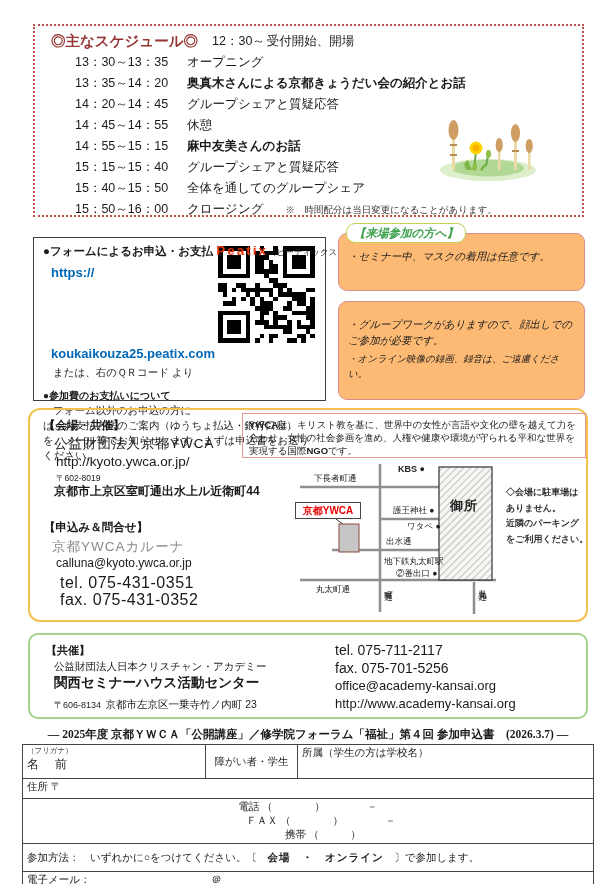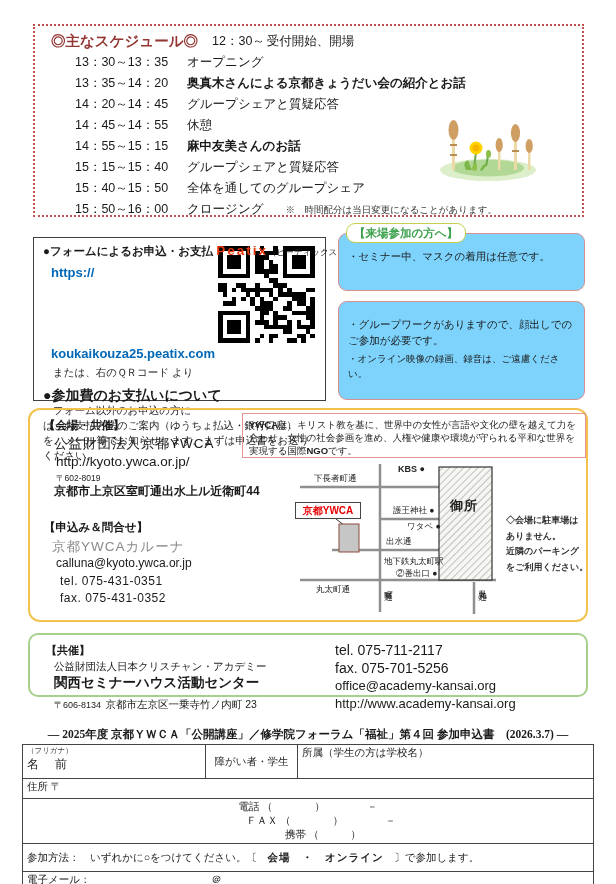--- a/index.html
+++ b/index.html
@@ -26,26 +26,26 @@
   .payment-box {
     position:absolute; left:33px; top:237px; width:293px; height:164px;
     border:1.5px solid #3f3f3f; padding:5px 8px 0 9px; font-size:10.5px; line-height:15px;
   }
   .qr-wrap { float:right; width:97px; height:97px; margin:3px 2px 2px 6px; }
   .pay-head { font-size:11.5px; font-weight:bold; white-space:nowrap; }
   .brand-red { color:#e8380d; font-size:13.5px; letter-spacing:2px; font-family:"Liberation Sans",sans-serif; }
   .brand-read { font-weight:normal; font-size:8.5px; color:#222; }
   .pay-url { color:#0068b7; font-weight:bold; font-size:13px; line-height:18px; margin:4px 0 2px 8px; cursor:pointer; }
   .pay-qrnote { margin:2px 0 8px 10px; font-size:10.5px; }
-  .fee-head { font-size:14px; font-weight:bold; }
+  .fee-head { font-size:10px; font-weight:bold; }
   .fee-l1 { margin-left:10px; }
   
   .tip-box {
     position:absolute; left:338px; width:247px;
-    border:1.5px solid #d98f8f; border-radius:9px; background:#7dd3fc;
+    border:1.5px solid #d98f8f; border-radius:9px; background:#fdba74;font-style:italic;
   }
   .tip-box.visitor { top:233px; height:58px; }
   .tip-box.zoom { top:301px; height:99px; }
   .tip-label {
     position:absolute; top:-11px; left:7px; background:#fff;
     border:1.5px solid #c3cf4e; border-radius:9px; padding:0 7px;
     color:#3da14d; font-weight:bold; font-size:11.5px; line-height:18px; white-space:nowrap;
   }
   .tip-text { padding:14px 8px 0 9px; font-size:10.5px; line-height:16px; }
   .tip-text2 { padding:3px 6px 0 9px; font-size:9.5px; line-height:15px; }
@@ -55,43 +55,43 @@
     border:2.5px solid #f2c24d; border-radius:12px;
   }
   .v-abs { position:absolute; white-space:nowrap; }
   .v-heading { font-weight:bold; font-size:11.5px; }
   .v-org { font-size:13.5px; letter-spacing:1px; }
   .v-url { font-size:13.5px; cursor:pointer; }
   .v-postal { font-size:8.5px; }
   .v-addr { font-weight:bold; font-size:12px; }
   .v-gray { color:#8a8a8a; font-size:13.5px; letter-spacing:1px; }
   .v-mail { font-size:12px; cursor:pointer; }
-  .v-tel { font-size:12px; letter-spacing:.5px; }
+  .v-tel { font-size:16px; letter-spacing:.5px; }
   .desc-box {
     position:absolute; left:212px; top:3px; width:344px; height:45px;
     border:1px solid #e59593; padding:4px 6px; font-size:9.5px; line-height:13px;
     white-space:normal;
   }
   .desc-box b { font-weight:bold; }
   
   .map { position:absolute; left:262px; top:52px; width:230px; height:156px; }
   .map svg { position:absolute; left:0; top:0; }
   .m-lbl { position:absolute; font-size:8.5px; color:#222; white-space:nowrap; }
   .m-lbl.bold { font-weight:bold; font-size:9px; }
   .m-vert { writing-mode:vertical-rl; letter-spacing:1px; }
   .gosho-lbl { font-size:13px; font-weight:bold; letter-spacing:1px; color:#222; }
   .ywca-tag {
     position:absolute; left:3px; top:40px; width:66px; height:17px;
     border:1px solid #444; background:#fff; color:#e60000; font-weight:bold;
     font-size:10px; text-align:center; line-height:15px;
   }
-  .parking { position:absolute; left:476px; top:103px; width:86px; font-size:9px; font-weight:bold; line-height:15.5px; color:#333; white-space:nowrap; }
+  .parking { position:absolute; left:476px; top:75px; width:86px; font-size:9px; font-weight:bold; line-height:15.5px; color:#333; white-space:nowrap; }
   
   .cohost-box {
-    position:absolute; left:28px; top:633px; width:560px; height:64px;
+    position:absolute; left:28px; top:633px; width:560px; height:86px;
     border:2.5px solid #a7d08c; border-radius:10px;
   }
   .c-heading { font-weight:bold; font-size:11px; }
   .c-org1 { font-size:10.5px; }
   .c-org2 { font-weight:bold; font-size:13.5px; }
   .c-postal { font-size:9px; }
   .c-addr { font-size:10.5px; }
   .c-right { font-size:13px; line-height:17.5px; }
   .c-right .big { font-size:14px; }
   

